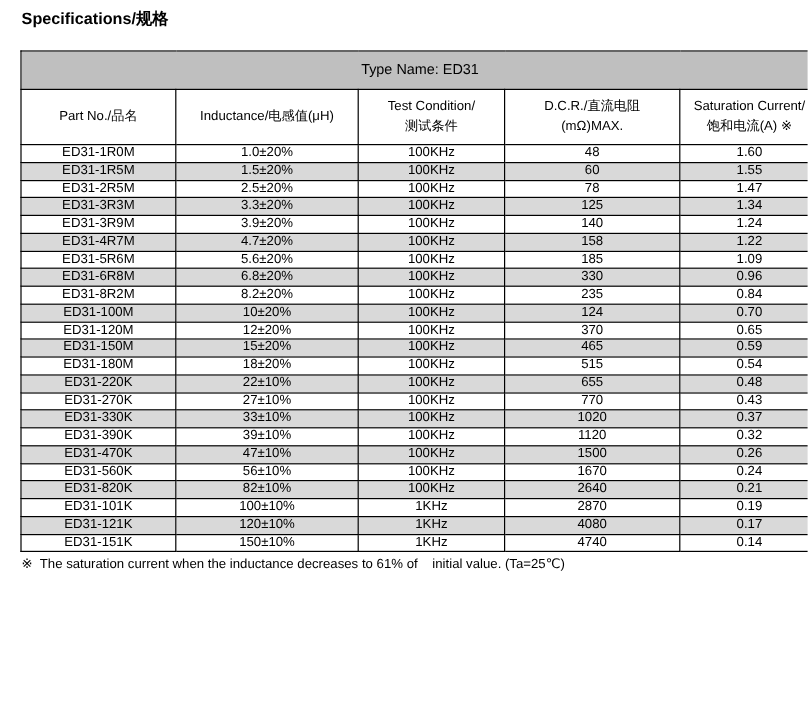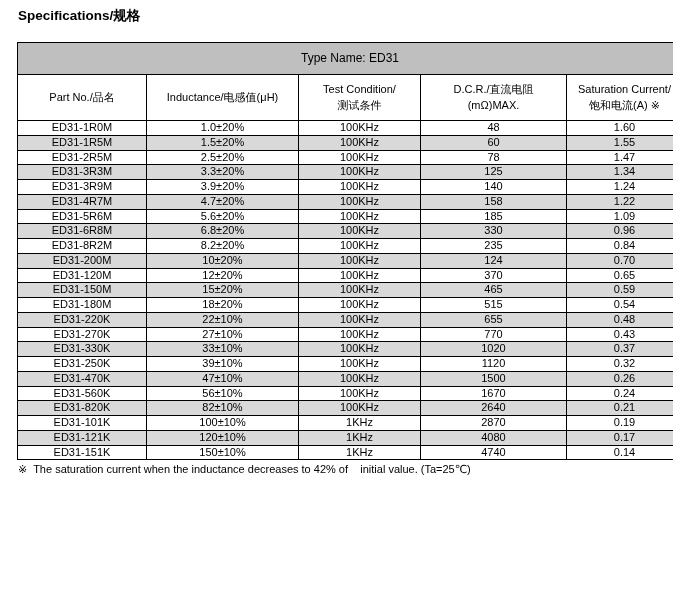--- a/index.html
+++ b/index.html
@@ -151,21 +151,21 @@
           <td>0.96</td>
         </tr>
         <tr>
           <td>ED31-8R2M</td>
           <td>8.2±20%</td>
           <td>100KHz</td>
           <td>235</td>
           <td>0.84</td>
         </tr>
         <tr>
-          <td>ED31-200M</td>
+          <td>ED31-100M</td>
           <td>10±20%</td>
           <td>100KHz</td>
           <td>124</td>
           <td>0.70</td>
         </tr>
         <tr>
           <td>ED31-120M</td>
           <td>12±20%</td>
           <td>100KHz</td>
           <td>370</td>
@@ -200,21 +200,21 @@
           <td>0.43</td>
         </tr>
         <tr>
           <td>ED31-330K</td>
           <td>33±10%</td>
           <td>100KHz</td>
           <td>1020</td>
           <td>0.37</td>
         </tr>
         <tr>
-          <td>ED31-250K</td>
+          <td>ED31-390K</td>
           <td>39±10%</td>
           <td>100KHz</td>
           <td>1120</td>
           <td>0.32</td>
         </tr>
         <tr>
           <td>ED31-470K</td>
           <td>47±10%</td>
           <td>100KHz</td>
           <td>1500</td>
@@ -251,15 +251,15 @@
         <tr>
           <td>ED31-151K</td>
           <td>150±10%</td>
           <td>1KHz</td>
           <td>4740</td>
           <td>0.14</td>
         </tr>
       </tbody>
   </table>
 
-  <div class="footnote">※  The saturation current when the inductance decreases to 42% of    initial value. (Ta=25℃)</div>
+  <div class="footnote">※  The saturation current when the inductance decreases to 61% of    initial value. (Ta=25℃)</div>
 
 </div>
 
 </body></html>

